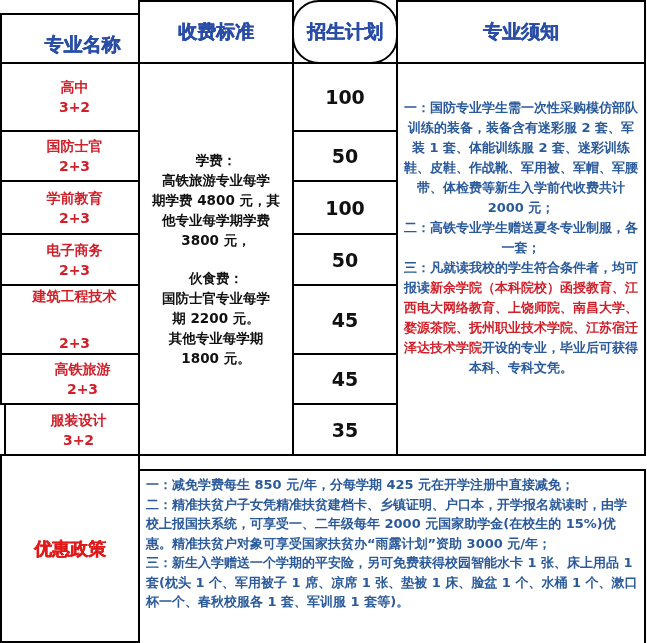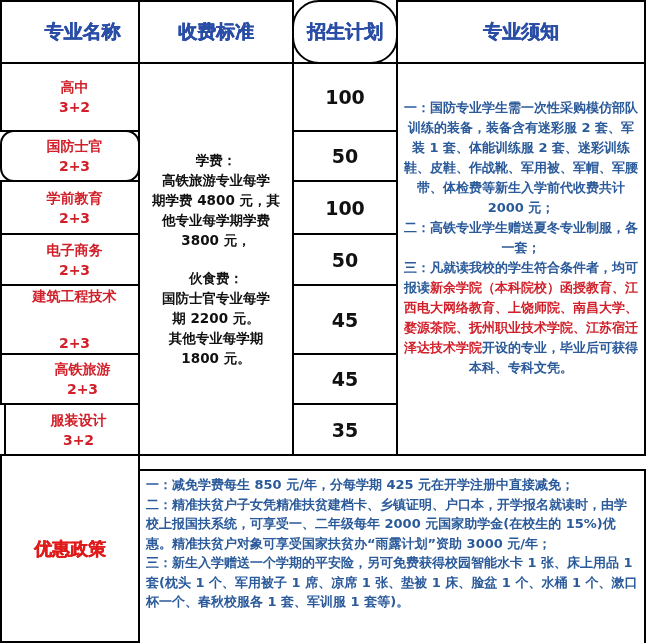--- a/index.html
+++ b/index.html
@@ -42,30 +42,30 @@
       display: block; text-align: left; padding: 4px 6px 0 6px;
       color: #2a5a9a; font-weight: bold; font-size: 13px; line-height: 19.5px; margin-top: 15px;
     }
     .policy p { margin: 0; }
   </style>
 </head>
 <body>
 
 <div class="grid">
 
-  <div class="cell hdr" style="left:0;top:0;width:152px;height:64px;padding-left:13px;">专业名称</div>
+  <div class="cell hdr" style="left:0;top:13px;width:152px;height:64px;padding-left:13px;">专业名称</div>
   <div class="cell hdr" style="left:138px;top:0;width:156px;height:64px;">收费标准</div>
   <div class="cell hdr" style="left:292px;top:0;width:106px;height:64px;border-radius:27px;">招生计划</div>
   <div class="cell hdr" style="left:396px;top:0;width:250px;height:64px;">专业须知</div>
 
   <div class="cell major" style="left:0;top:62px;width:140px;height:70px;">
     <span>高中</span>
     <span>3+2</span>
   </div>
-  <div class="cell major" style="left:0;top:130px;width:140px;height:52px;border-radius:14px;">
+  <div class="cell major" style="left:0;top:130px;width:140px;height:52px;">
     <span>国防士官</span>
     <span>2+3</span>
   </div>
   <div class="cell major" style="left:0;top:180px;width:140px;height:55px;">
     <span>学前教育</span>
     <span>2+3</span>
   </div>
   <div class="cell major" style="left:0;top:233px;width:140px;height:53px;">
     <span>电子商务</span>
     <span>2+3</span>

